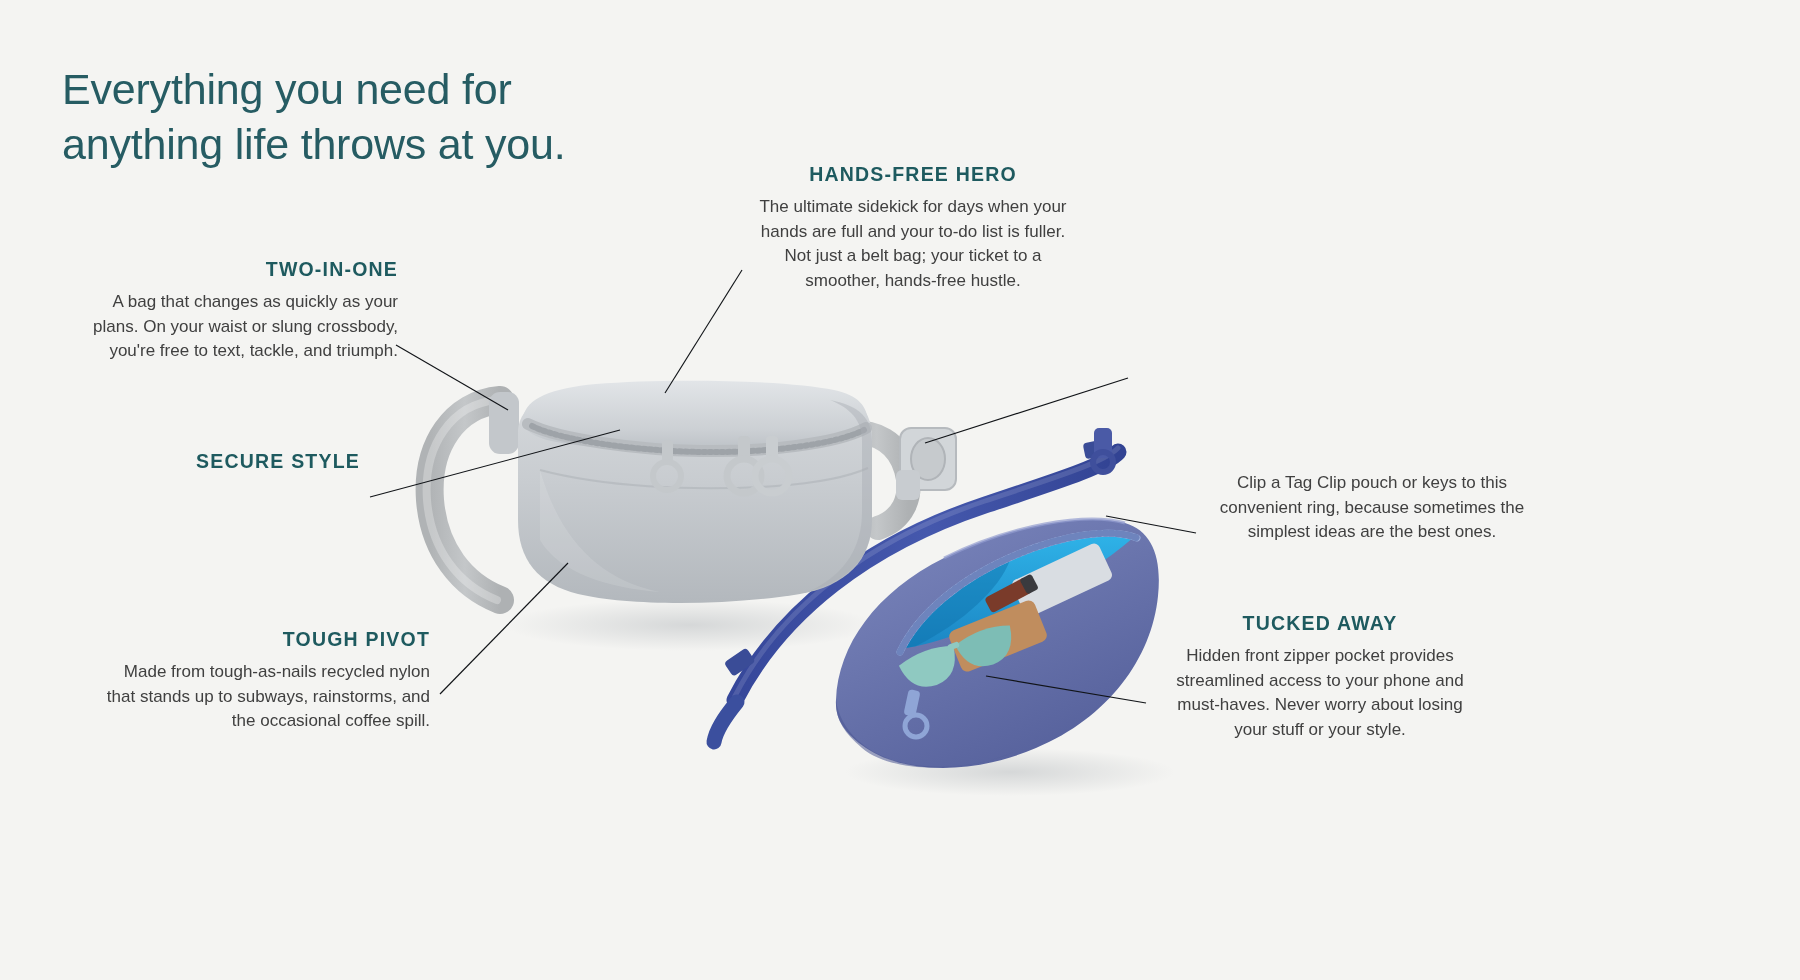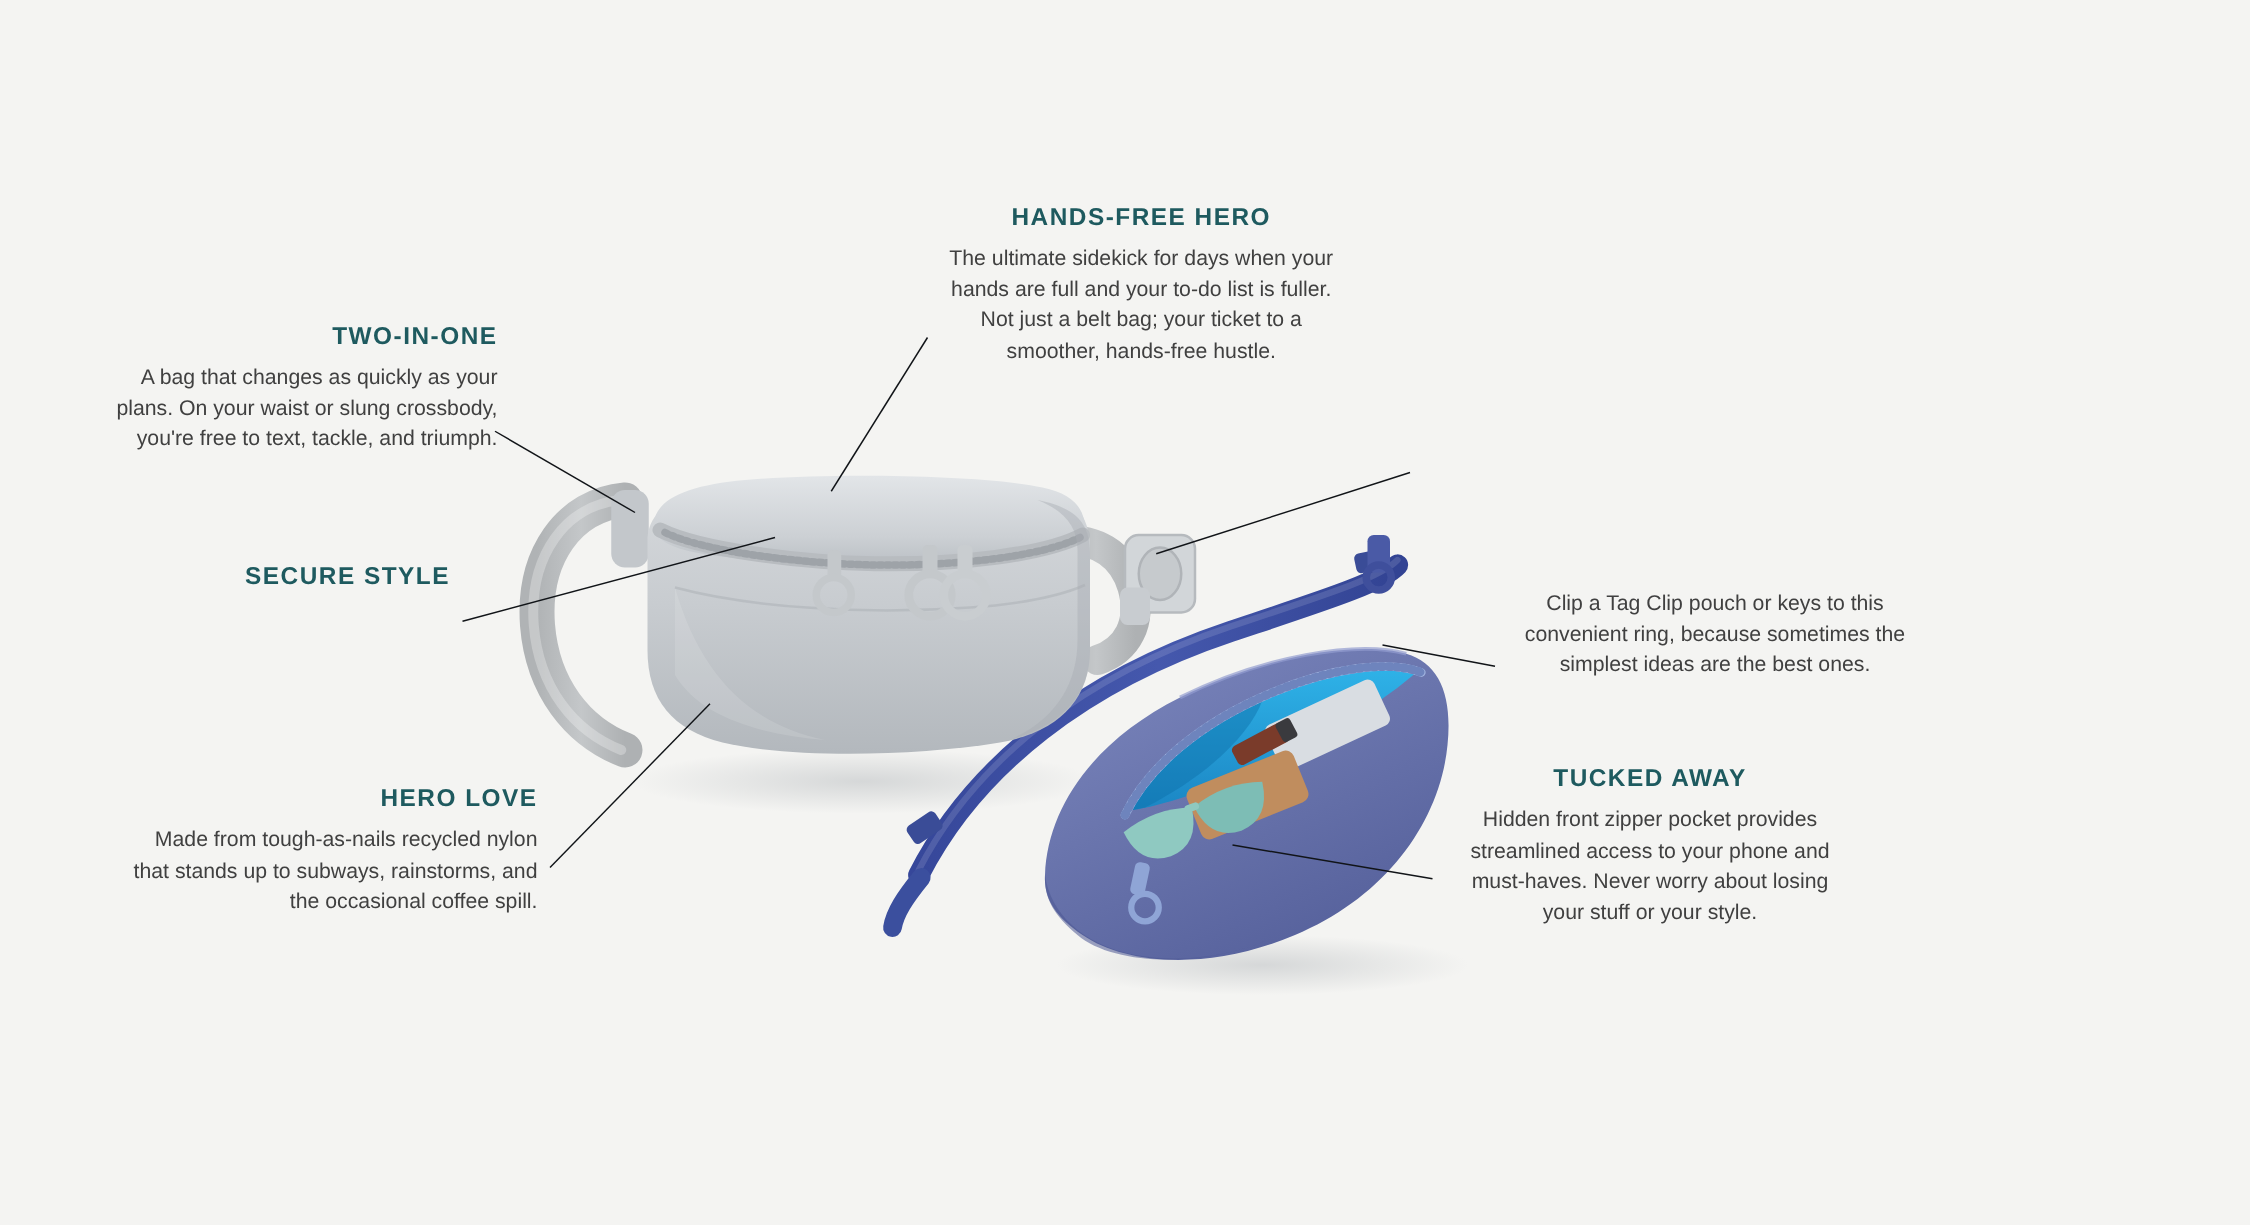--- a/index.html
+++ b/index.html
@@ -50,20 +50,22 @@
   #wires line { stroke: #111418; stroke-width: 1.15; }
 
   
   #photo { position: absolute; inset: 0; pointer-events: none; }
 </style>
 </head>
 <body>
 
 <div id="stage">
 
+  <div class="headline">Everything you need for
+anything life throws at you.</div>
 
   <svg id="photo" viewBox="0 0 1800 980" preserveAspectRatio="none">
     <defs>
 
       <linearGradient id="gBody" x1="0" y1="0" x2="0" y2="1">
         <stop offset="0%" stop-color="#d7dadd"></stop>
         <stop offset="45%" stop-color="#c8ccd0"></stop>
         <stop offset="100%" stop-color="#b3b8bd"></stop>
       </linearGradient>
       <linearGradient id="gLid" x1="0" y1="0" x2="0" y2="1">
@@ -251,21 +253,21 @@
     <div class="c-title">SECURE STYLE</div>
   </div>
 
   <div class="callout align-left" style="left:1206px; top:471px; width:332px;">
     <div class="c-body">Clip a Tag Clip pouch or keys to this
 convenient ring, because sometimes the
 simplest ideas are the best ones.</div>
   </div>
 
   <div class="callout align-right" style="left:88px; top:628px; width:342px;">
-    <div class="c-title">HERO LOVE</div>
+    <div class="c-title">TOUGH PIVOT</div>
     <div class="c-body">Made from tough-as-nails recycled nylon
 that stands up to subways, rainstorms, and
 the occasional coffee spill.</div>
   </div>
 
   <div class="callout align-left" style="left:1154px; top:612px; width:332px;">
     <div class="c-title">TUCKED AWAY</div>
     <div class="c-body">Hidden front zipper pocket provides
 streamlined access to your phone and
 must-haves. Never worry about losing

